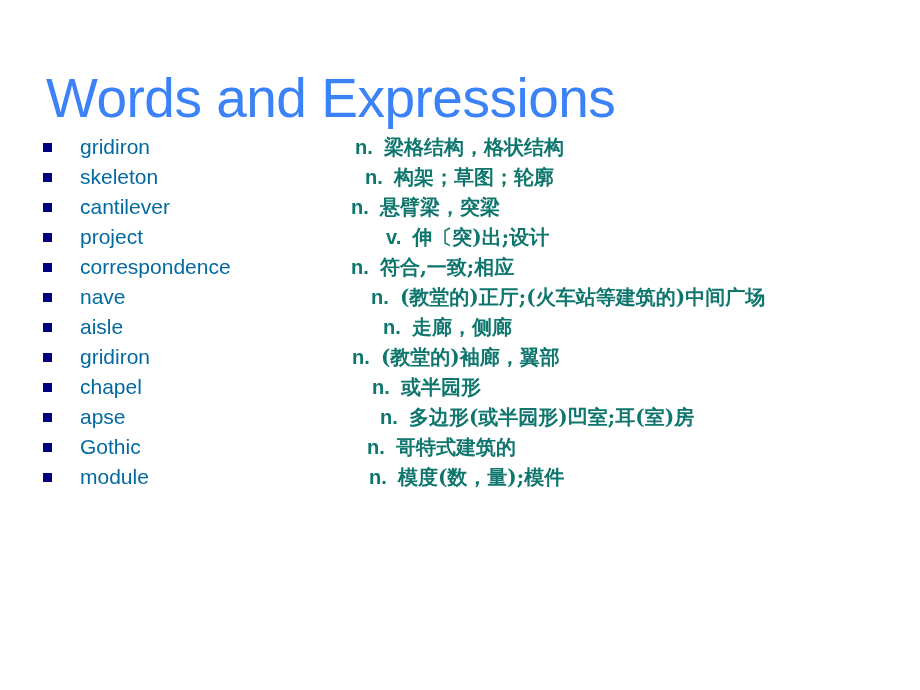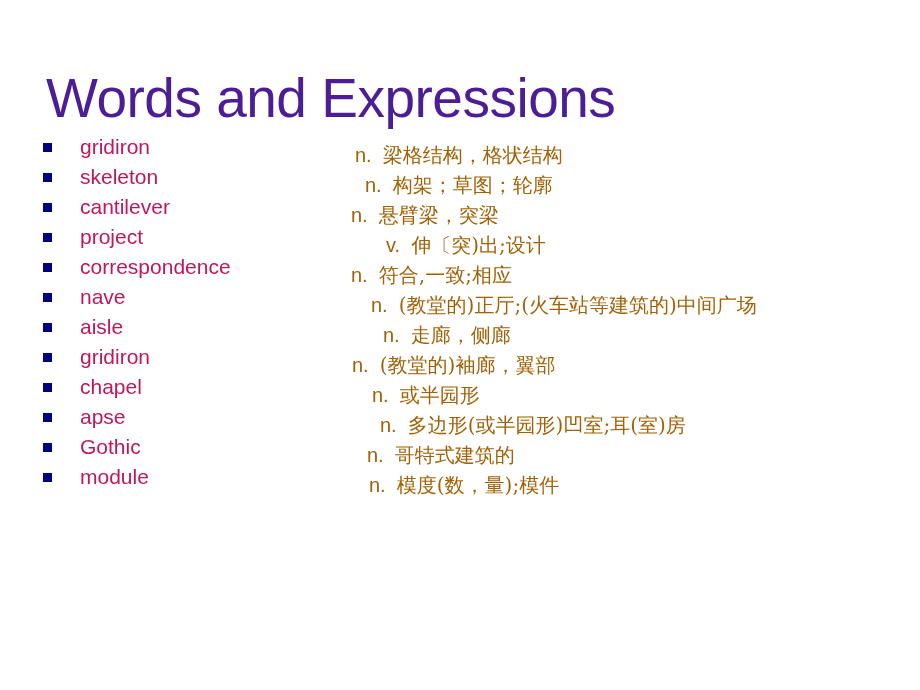--- a/index.html
+++ b/index.html
@@ -25,21 +25,21 @@
 
   
   .slide-title {
     position: absolute;
     left: 46px;
     top: 28px;
     width: 840px;
     font-size: 55px;
     line-height: 66px;
     font-weight: normal;
-    color: #4c1d95;
+    color: #3b82f6;
     letter-spacing: -0.5px;
     white-space: nowrap;
   }
 
   
   .vocab-list {
     position: absolute;
     left: 0;
     top: 132px;
     width: 920px;
@@ -64,32 +64,33 @@
     background: #000080;
     display: block;
   }
 
   .term {
     position: absolute;
     left: 80px;
     top: 0;
     font-size: 21px;
     line-height: 30px;
-    color: #be185d;
+    color: #0369a1;
     font-family: "Liberation Sans", "DejaVu Sans", sans-serif;
   }
 
   .definition {
     position: absolute;
-    top: 8px;
+    top: 0;
     font-size: 20px;
     line-height: 30px;
-    color: #a16207;
+    color: #0f766e;
     font-family: "Liberation Sans", "DejaVu Sans", sans-serif;
     white-space: nowrap;
+    font-weight: bold;
   }
 
   .pos {
     font-family: "Liberation Sans", "DejaVu Sans", sans-serif;
     font-size: 20px;
   }
 
   .gloss {
     font-family: "DejaVu Serif", "Liberation Serif", serif;
     font-size: 20px;

